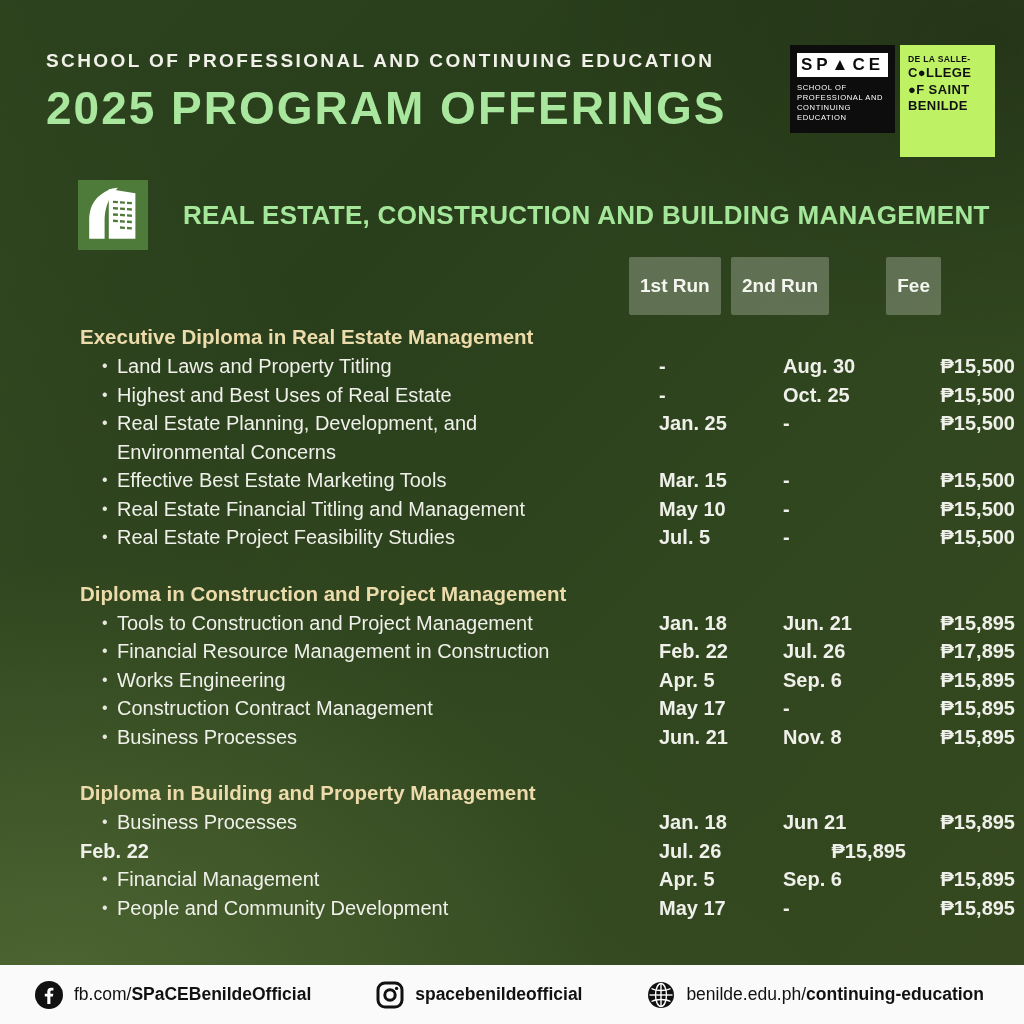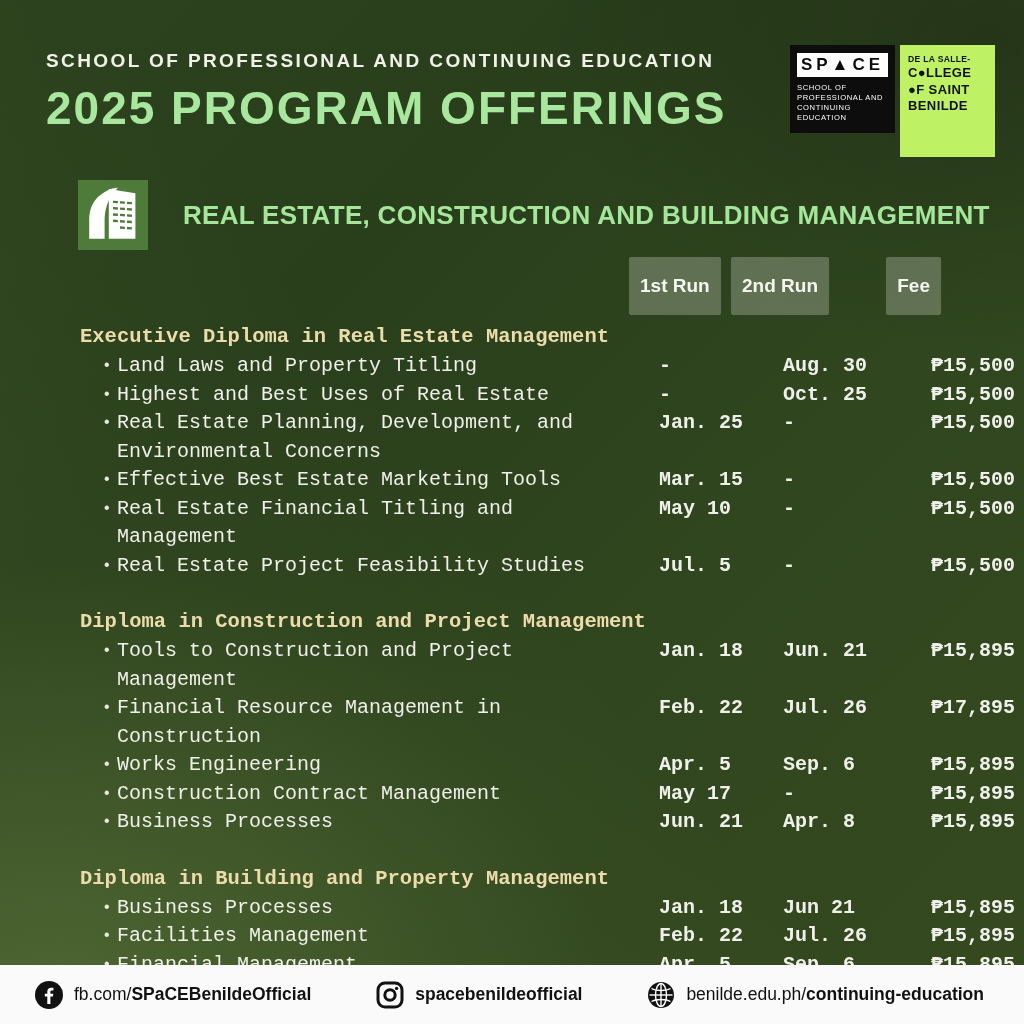--- a/index.html
+++ b/index.html
@@ -39,21 +39,21 @@
 
   
   .table{position:absolute;left:80px;top:257px;width:863px;color:#f0f0ea;}
   .grid{display:grid;grid-template-columns:555px 100px 123px 85px;align-items:start;}
   .col-headers{margin-bottom:8px;}
   .badge{display:inline-block;background:rgba(235,240,228,0.27);border-radius:2px;
     padding:18px 11px;font-size:19px;font-weight:700;color:#f5f5f0;}
   .col-headers .c1{grid-column:2;justify-self:start;margin-left:-6px;}
   .col-headers .c2{grid-column:3;justify-self:start;margin-left:-4px;}
   .col-headers .c3{grid-column:4;justify-self:end;margin-right:2px;}
-  .program{margin-top:28px;font-family:Liberation Mono, monospace;}
+  .program{margin-top:28px;}
   .program:first-of-type{margin-top:2px;}
   .program-title{font-size:20.5px;font-weight:700;color:#eddcab;line-height:28px;margin:0 0 1px 0;}
   .row{font-size:20px;line-height:28.5px;gap:24px;}
   .cell-name{position:relative;padding-left:37px;padding-right:30px;box-sizing:border-box;font-weight:400;}
   .cell-name::before{content:"•";position:absolute;left:22px;top:0;font-size:16px;color:#e8e8e0;}
   .cell-run1,.cell-run2,.cell-fee{font-weight:700;white-space:nowrap;}
   .cell-fee{justify-self:end;}
 
   
   .footer{position:absolute;left:0;bottom:0;width:1024px;height:59px;background:#fafafa;
@@ -183,34 +183,33 @@
         </div>
         <div class="row grid">
           <div class="cell cell-name">Construction Contract Management</div>
           <div class="cell cell-run1">May 17</div>
           <div class="cell cell-run2">-</div>
           <div class="cell cell-fee">₱15,895</div>
         </div>
         <div class="row grid">
           <div class="cell cell-name">Business Processes</div>
           <div class="cell cell-run1">Jun. 21</div>
-          <div class="cell cell-run2">Apr. 8</div>
+          <div class="cell cell-run2">Nov. 8</div>
           <div class="cell cell-fee">₱15,895</div>
         </div>
       </section>
       <section class="program">
         <h2 class="program-title">Diploma in Building and Property Management</h2>
         <div class="row grid">
           <div class="cell cell-name">Business Processes</div>
           <div class="cell cell-run1">Jan. 18</div>
           <div class="cell cell-run2">Jun 21</div>
           <div class="cell cell-fee">₱15,895</div>
         </div>
         <div class="row grid">
-          <div class="cell cell-name">Facilities Management</div>
           <div class="cell cell-run1">Feb. 22</div>
           <div class="cell cell-run2">Jul. 26</div>
           <div class="cell cell-fee">₱15,895</div>
         </div>
         <div class="row grid">
           <div class="cell cell-name">Financial Management</div>
           <div class="cell cell-run1">Apr. 5</div>
           <div class="cell cell-run2">Sep. 6</div>
           <div class="cell cell-fee">₱15,895</div>
         </div>

